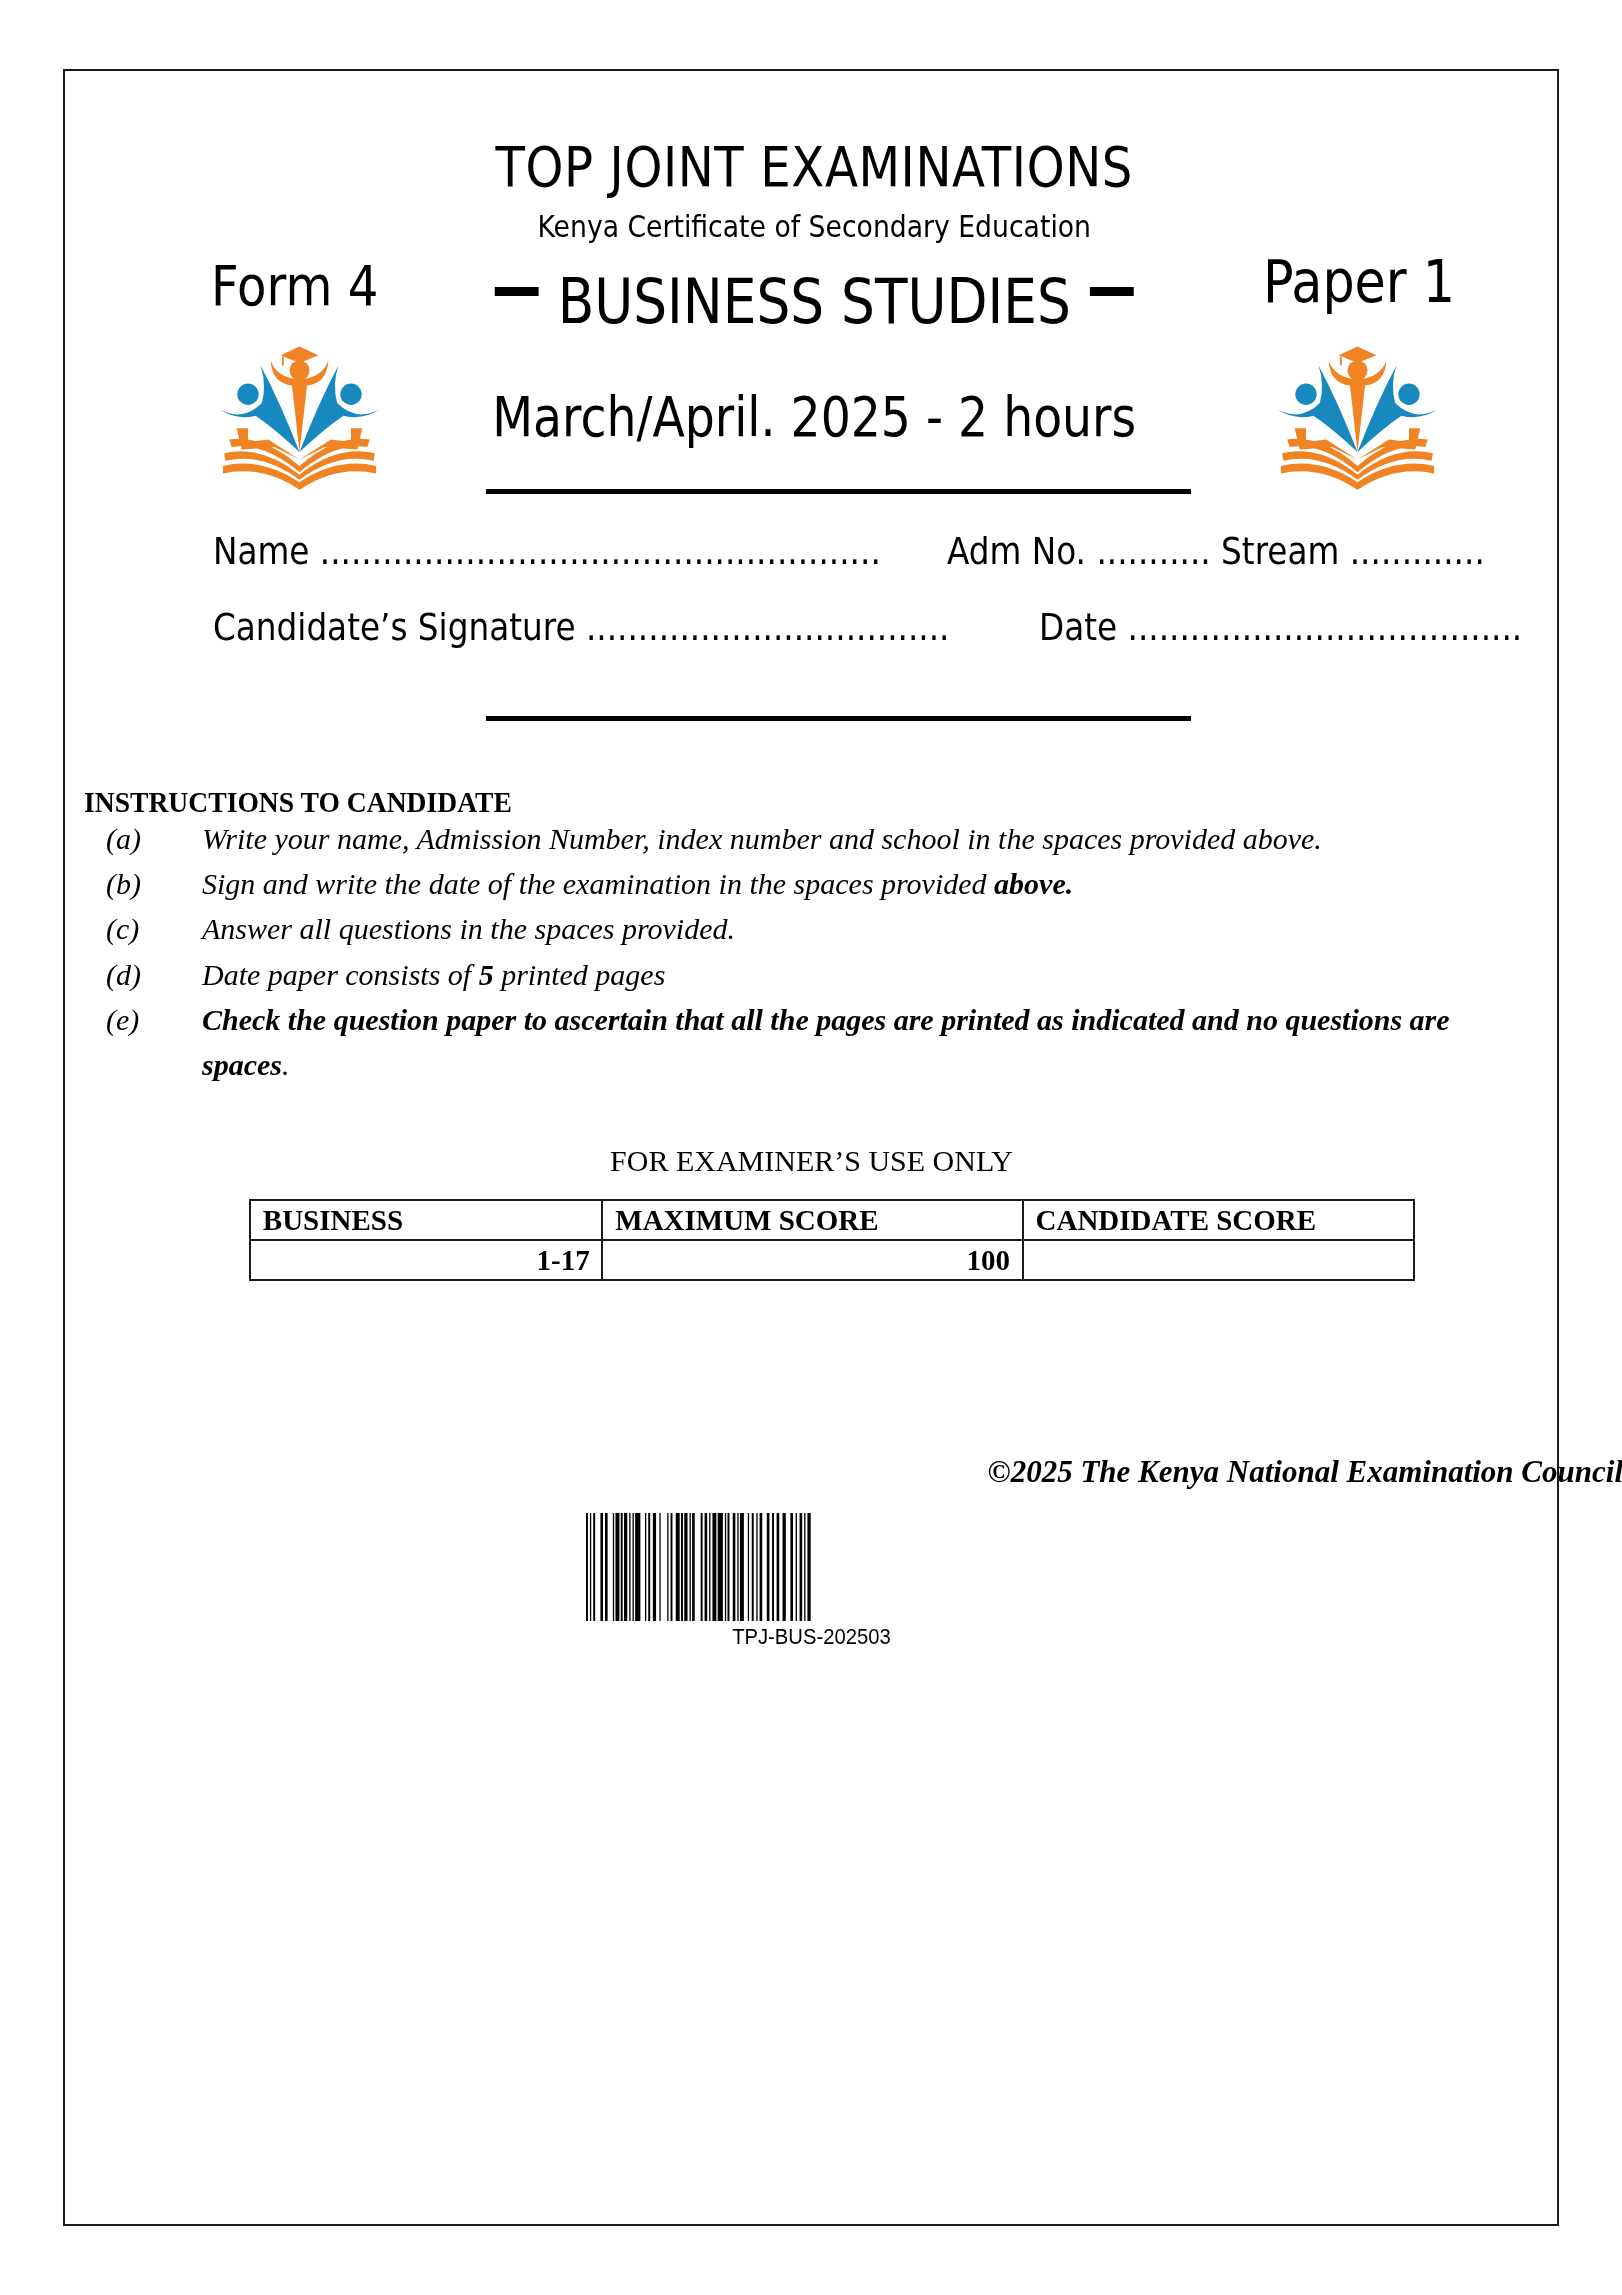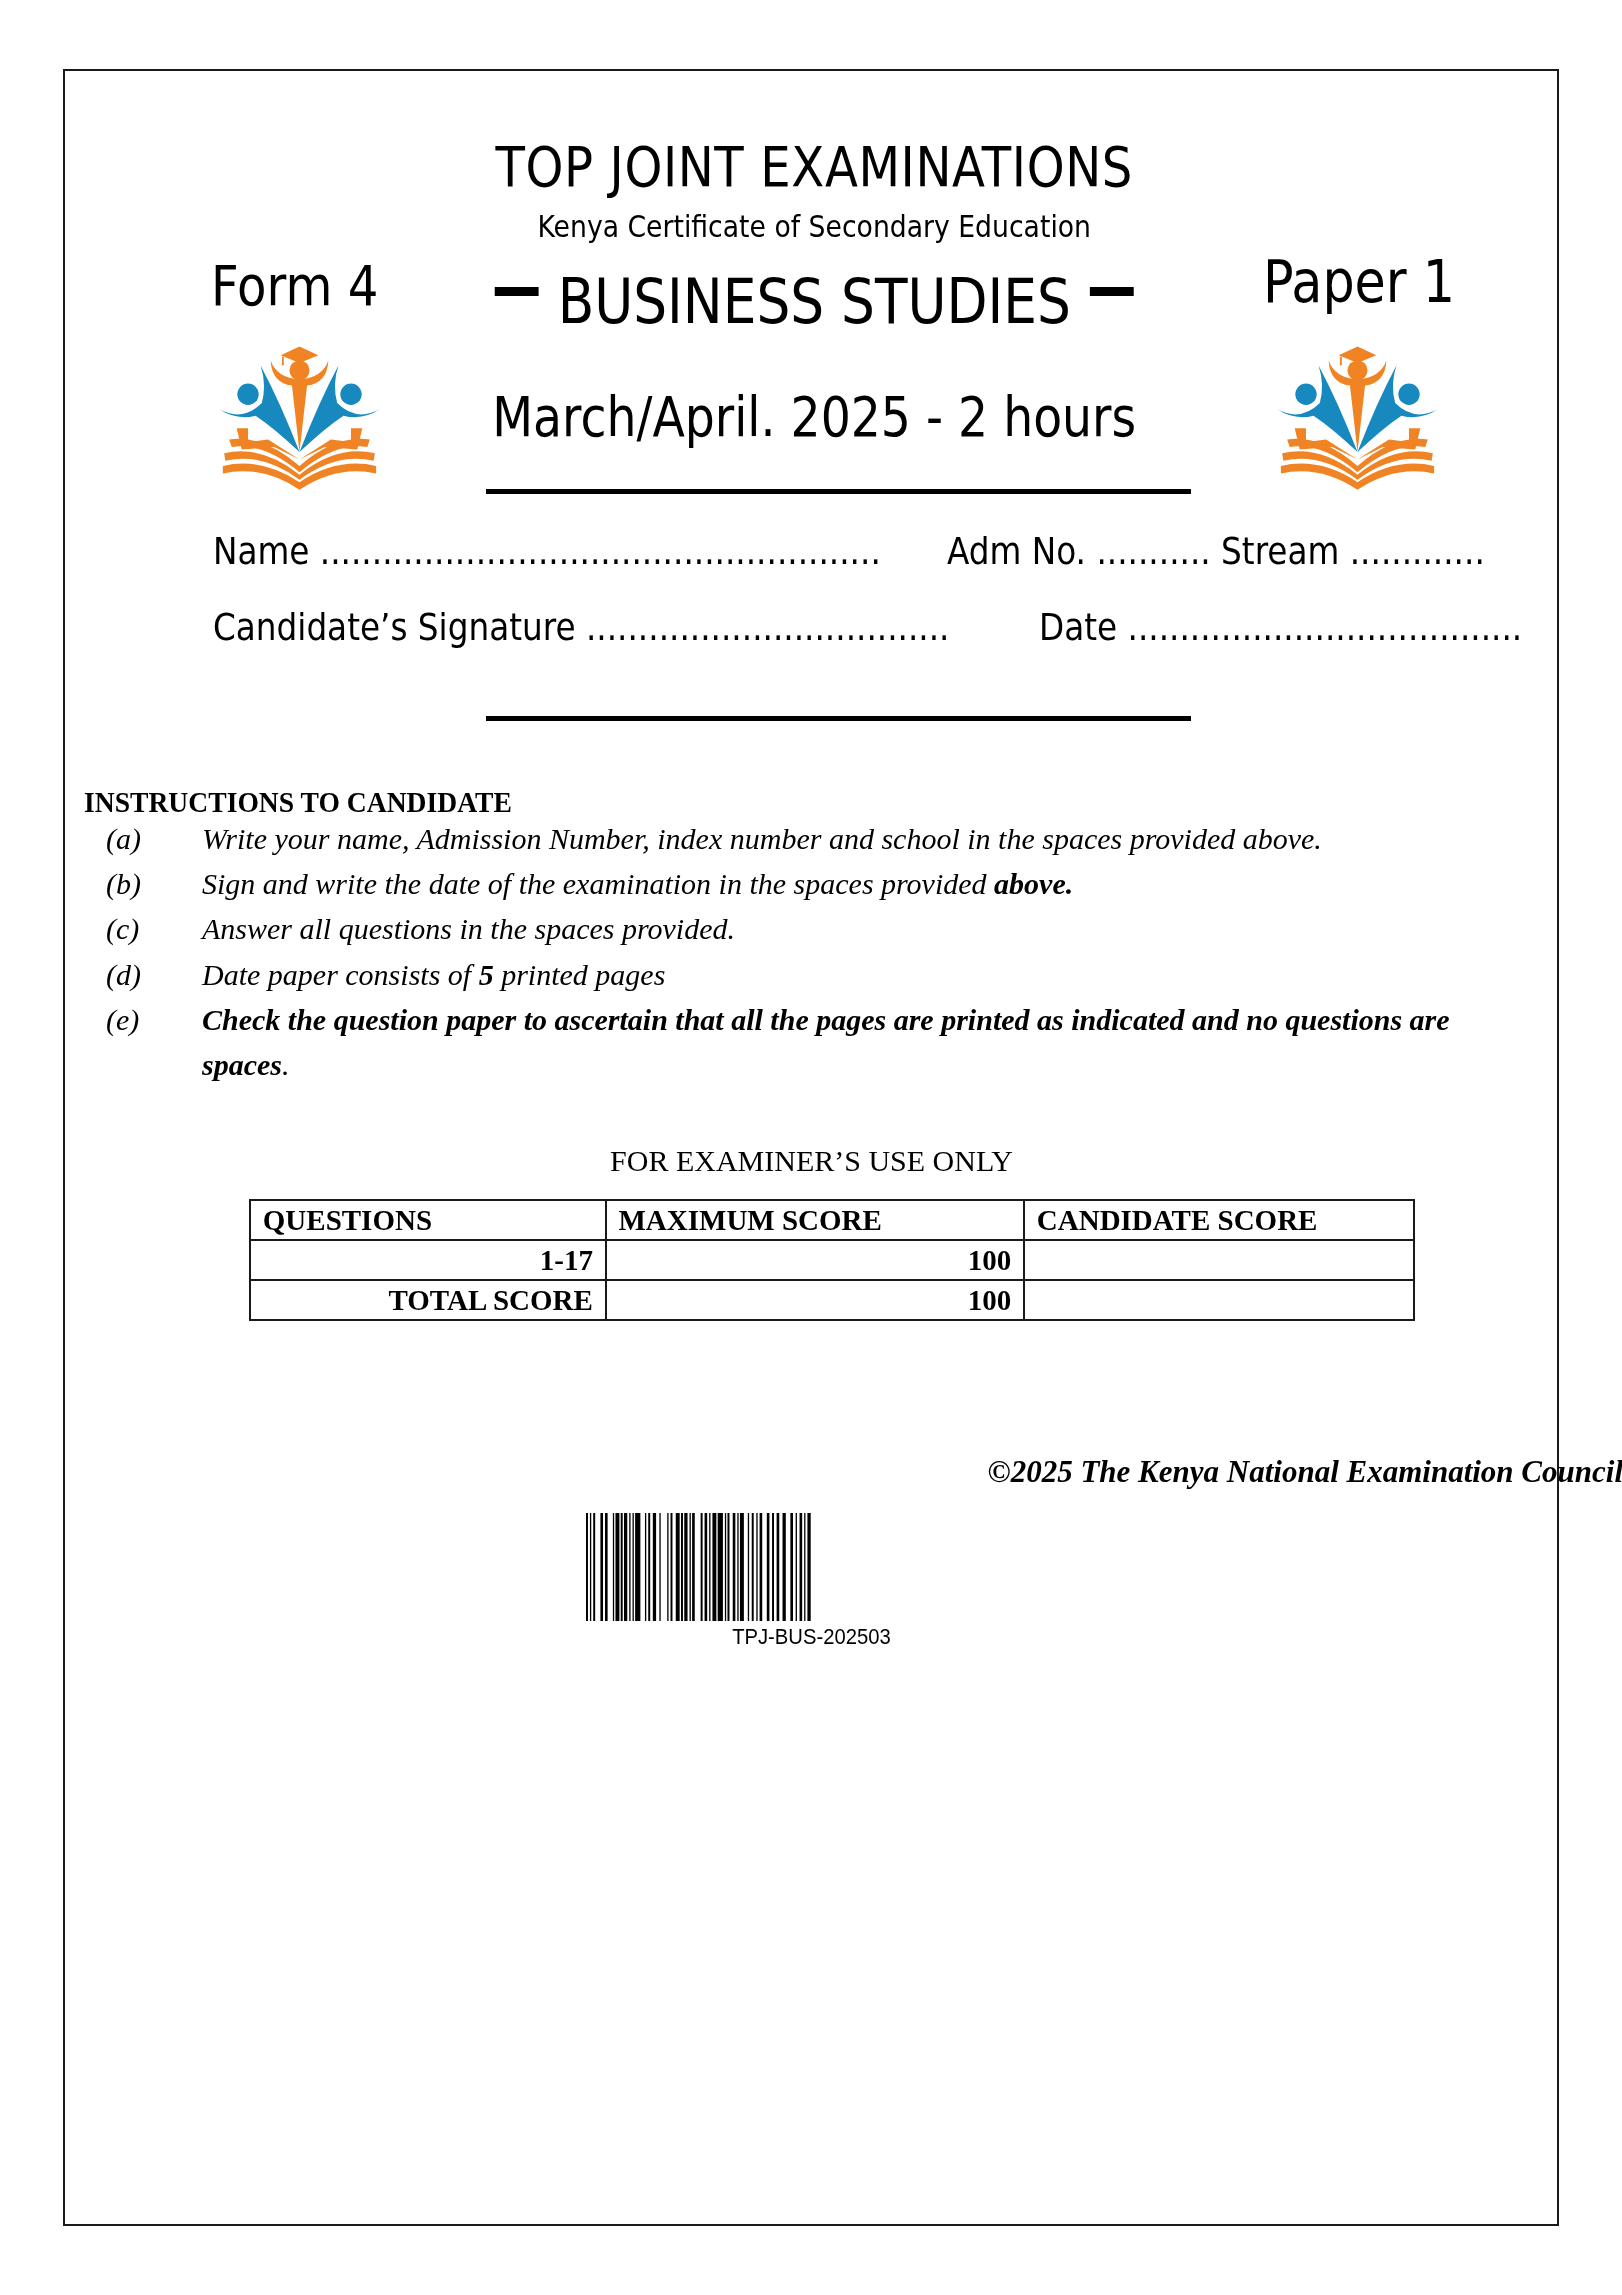--- a/index.html
+++ b/index.html
@@ -281,33 +281,28 @@
 </div>
 <div class="abs serif instr-item" style="top:1048px;">
   <span class="txt"><span class="b">spaces</span><span>.</span></span>
 </div>
 
 <div class="abs serif exam-heading">FOR EXAMINER’S USE ONLY</div>
 
 <table class="abs serif score-table">
   <thead>
     <tr>
-      <th class="col1">QUESTIONS</th>
+      <th class="col1">BUSINESS</th>
       <th class="col2">MAXIMUM SCORE</th>
       <th class="col3">CANDIDATE SCORE</th>
     </tr>
   </thead>
   <tbody>
     <tr>
       <td class="c">1-17</td>
-      <td class="c">100</td>
-      <td class="c"></td>
-    </tr>
-    <tr>
-      <td class="c">TOTAL SCORE</td>
       <td class="c">100</td>
       <td class="c"></td>
     </tr>
   </tbody>
 </table>
 
 <div class="abs serif copyright">©2025 The Kenya National Examination Council</div>
 
 <svg class="abs barcode" viewBox="0 0 345 165" preserveAspectRatio="none">
   <g fill="#000">

